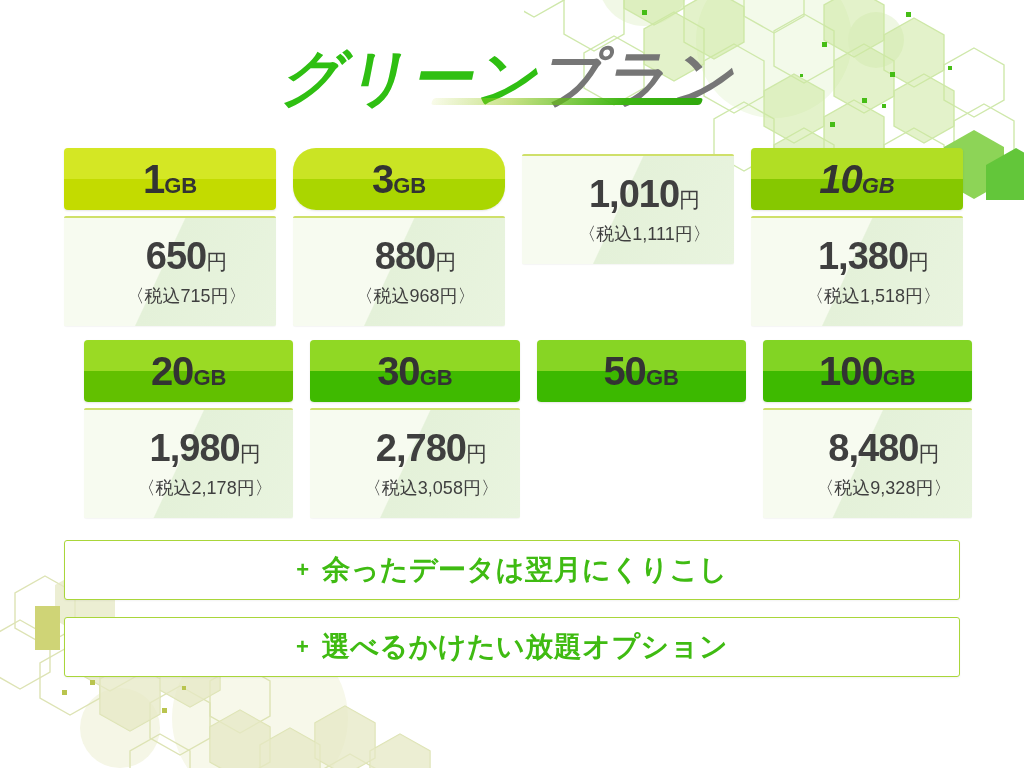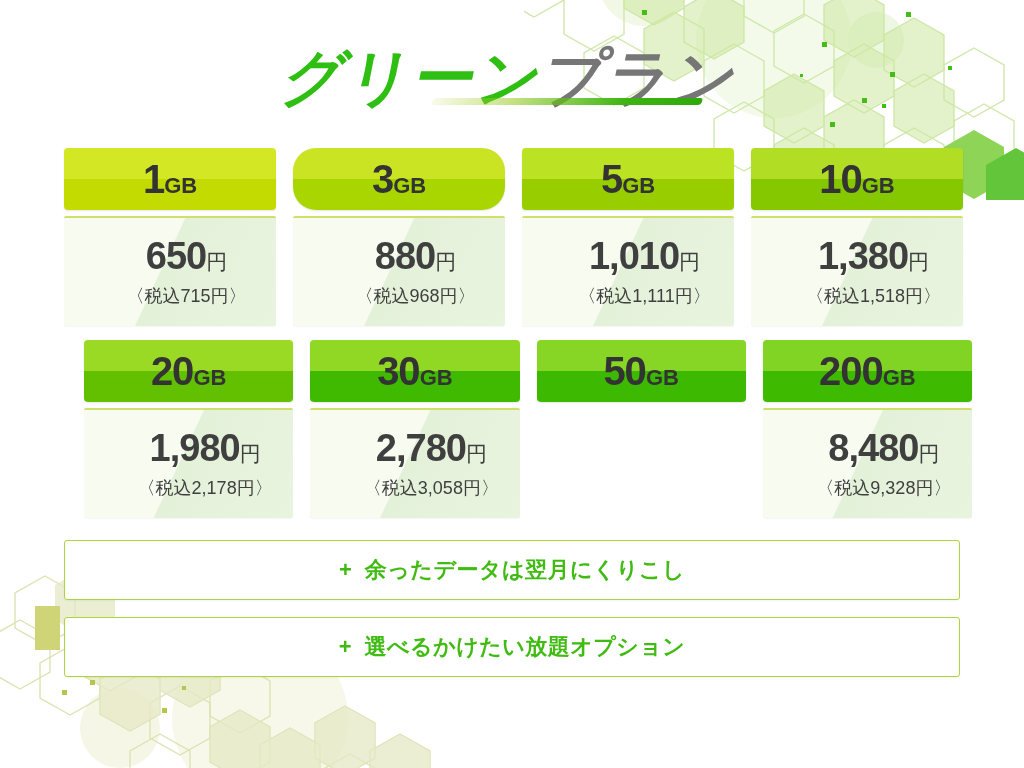--- a/index.html
+++ b/index.html
@@ -128,21 +128,21 @@
   }
   .banner-plus {
     color:#3fbb12;
     font-size:22px;
     font-weight:bold;
     margin-right:13px;
     line-height:1;
   }
   .banner-text {
     color:#3fbb12;
-    font-size:22px;
+    font-size:28px;
     font-weight:bold;
     letter-spacing:0.5px;
   }
 </style>
 </head>
 <body>
 
 <svg class="deco" id="deco-top-right" viewBox="0 0 520 230" xmlns="http://www.w3.org/2000/svg">
   <defs>
     <g id="hexA">
@@ -285,33 +285,30 @@
       </div>
       <div class="card-body">
         <div class="body-inner">
           <div class="price-main"><span class="price-num">880</span><span class="price-yen">円</span></div>
           <div class="price-tax">〈税込968円〉</div>
         </div>
       </div>
     </div>
 
     <div class="plan-card">
-      <div class="card-head" style="background: linear-gradient(rgb(178, 222, 0) 0%, rgb(178, 222, 0) 50%, rgb(152, 205, 0) 50.5%, rgb(152, 205, 0) 100%);">
-        <span class="head-label"><span class="head-num">5</span><span class="head-unit">GB</span></span>
-      </div>
       <div class="card-body">
         <div class="body-inner">
           <div class="price-main"><span class="price-num">1,010</span><span class="price-yen">円</span></div>
           <div class="price-tax">〈税込1,111円〉</div>
         </div>
       </div>
     </div>
 
     <div class="plan-card">
-      <div class="card-head" style="background: linear-gradient(rgb(165, 217, 0) 0%, rgb(165, 217, 0) 50%, rgb(134, 200, 0) 50.5%, rgb(134, 200, 0) 100%);">
+      <div class="card-head" style="background: linear-gradient(rgb(165, 217, 0) 0%, rgb(165, 217, 0) 50%, rgb(134, 200, 0) 50.5%, rgb(134, 200, 0) 100%); font-style: italic;">
         <span class="head-label"><span class="head-num">10</span><span class="head-unit">GB</span></span>
       </div>
       <div class="card-body">
         <div class="body-inner">
           <div class="price-main"><span class="price-num">1,380</span><span class="price-yen">円</span></div>
           <div class="price-tax">〈税込1,518円〉</div>
         </div>
       </div>
     </div>
 
@@ -344,21 +341,21 @@
     </div>
 
     <div class="plan-card">
       <div class="card-head" style="background: linear-gradient(rgb(116, 207, 0) 0%, rgb(116, 207, 0) 50%, rgb(60, 185, 0) 50.5%, rgb(60, 185, 0) 100%); justify-content: center;">
         <span class="head-label"><span class="head-num">50</span><span class="head-unit">GB</span></span>
       </div>
     </div>
 
     <div class="plan-card">
       <div class="card-head" style="background: linear-gradient(rgb(110, 205, 0) 0%, rgb(110, 205, 0) 50%, rgb(62, 186, 0) 50.5%, rgb(62, 186, 0) 100%);">
-        <span class="head-label"><span class="head-num">200</span><span class="head-unit">GB</span></span>
+        <span class="head-label"><span class="head-num">100</span><span class="head-unit">GB</span></span>
       </div>
       <div class="card-body">
         <div class="body-inner">
           <div class="price-main"><span class="price-num">8,480</span><span class="price-yen">円</span></div>
           <div class="price-tax">〈税込9,328円〉</div>
         </div>
       </div>
     </div>
 
   </div>

